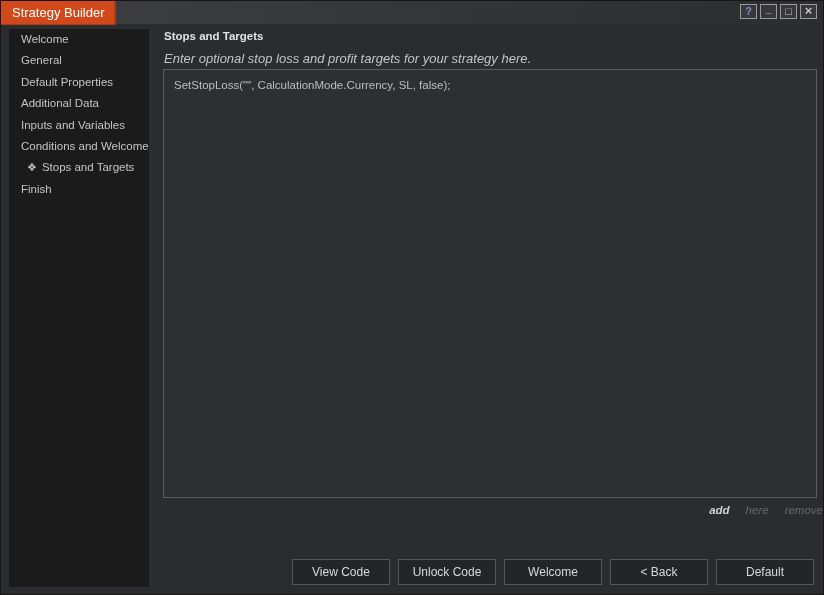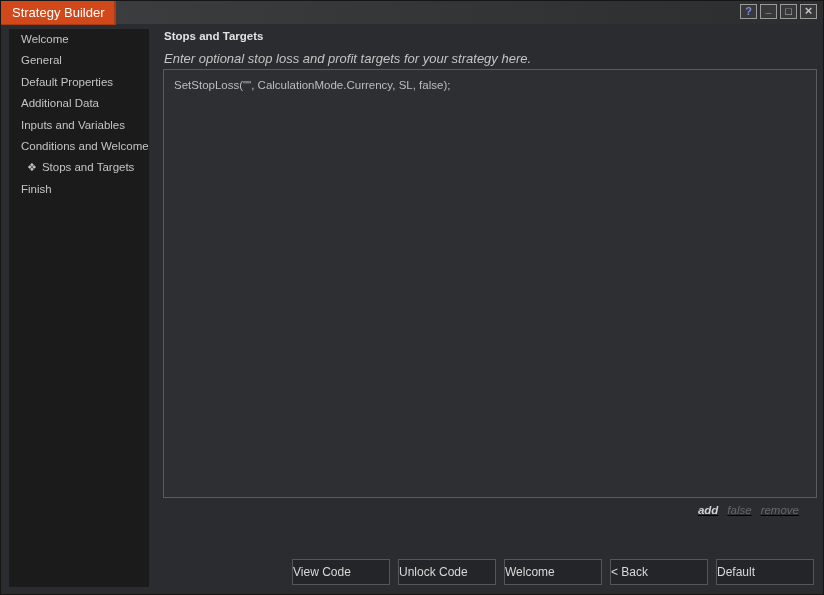--- a/index.html
+++ b/index.html
@@ -72,40 +72,40 @@
     background:#2e2f32;
     border:1px solid #595b5e;
   }
   .code-line {
     padding:9px 0 0 10px;
     color:#bdbdbd; font-size:11.5px;
     white-space:pre;
   }
   
   .links {
-    position:absolute; right:24px; top:503px;
-    display:flex; gap:9px;
-    font-size:11.5px; font-style:italic;text-decoration:underline;
+    position:absolute; right:0; top:503px;
+    display:flex; gap:16px;
+    font-size:11.5px; font-style:italic;
   }
   .link { cursor:default; }
   .link.enabled  { color:#d2d2d2; font-weight:bold; }
   .link.disabled { color:#67686a; }
   
   .footer {
     position:absolute; right:9px; top:558px;
     display:flex; gap:8px;
   }
   .btn {
     width:98px; height:26px;
     background:#242528;
     border:1px solid #54565a;
     color:#d8d8d8;
     font-family:"Liberation Sans", sans-serif;
     font-size:12px;
-    text-align:left;
+    text-align:center;
     cursor:default;
   }
 </style>
 </head>
 <body>
 
 <div class="window">
 
   <div class="titlebar">
     <div class="title-tab">Strategy Builder</div>
@@ -132,21 +132,21 @@
 
   <div class="main-heading">Stops and Targets</div>
   <div class="main-desc">Enter optional stop loss and profit targets for your strategy here.</div>
 
   <div class="code-box">
     <div class="code-line">SetStopLoss("", CalculationMode.Currency, SL, false);</div>
   </div>
 
   <div class="links">
     <span class="link enabled">add</span>
-    <span class="link disabled">false</span>
+    <span class="link disabled">here</span>
     <span class="link disabled">remove</span>
   </div>
 
   <div class="footer">
     <button class="btn">View Code</button>
     <button class="btn">Unlock Code</button>
     <button class="btn">Welcome</button>
     <button class="btn">&lt; Back</button>
     <button class="btn">Default</button>
   </div>

